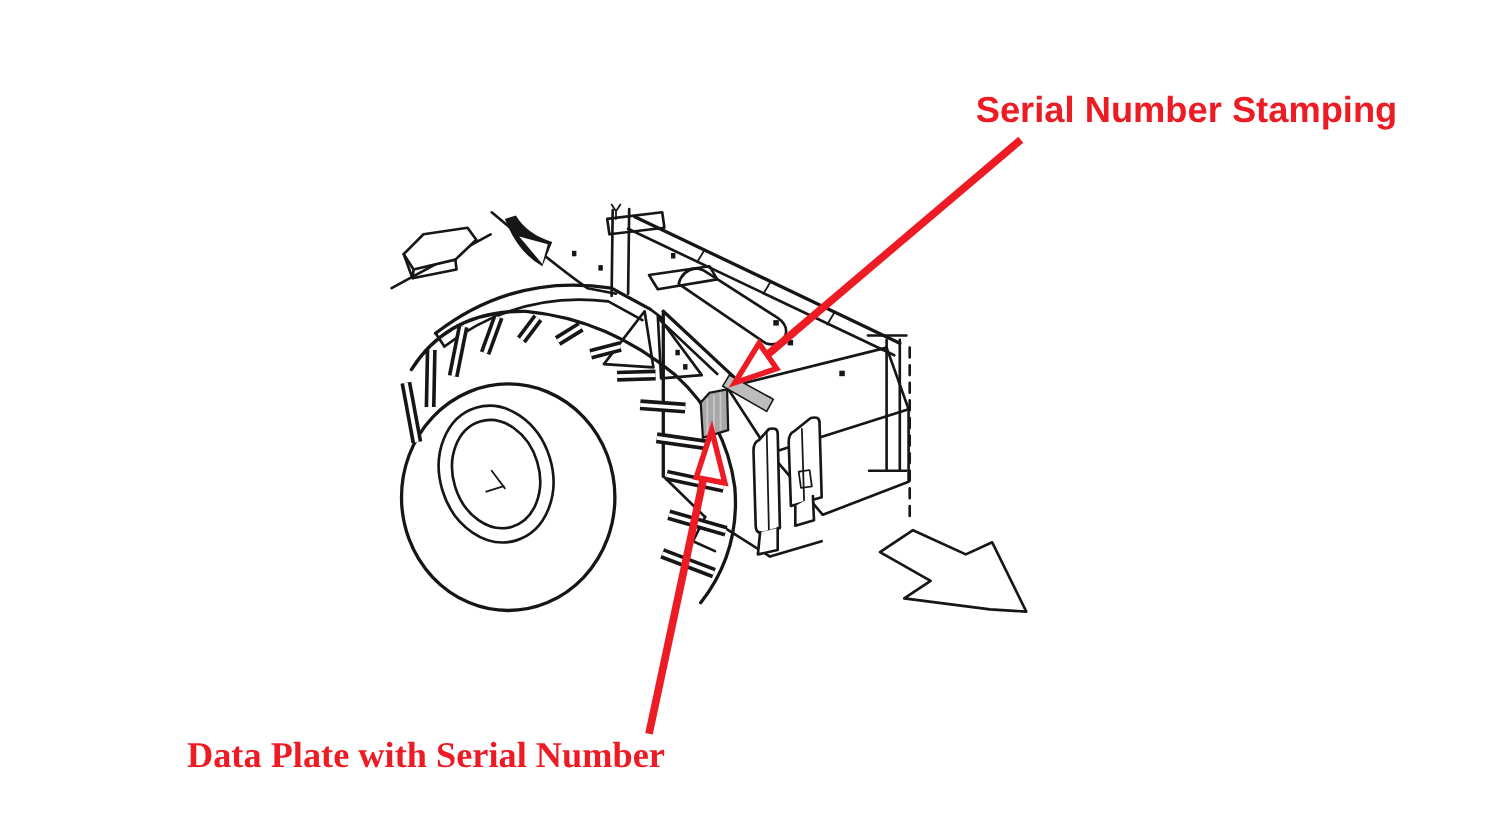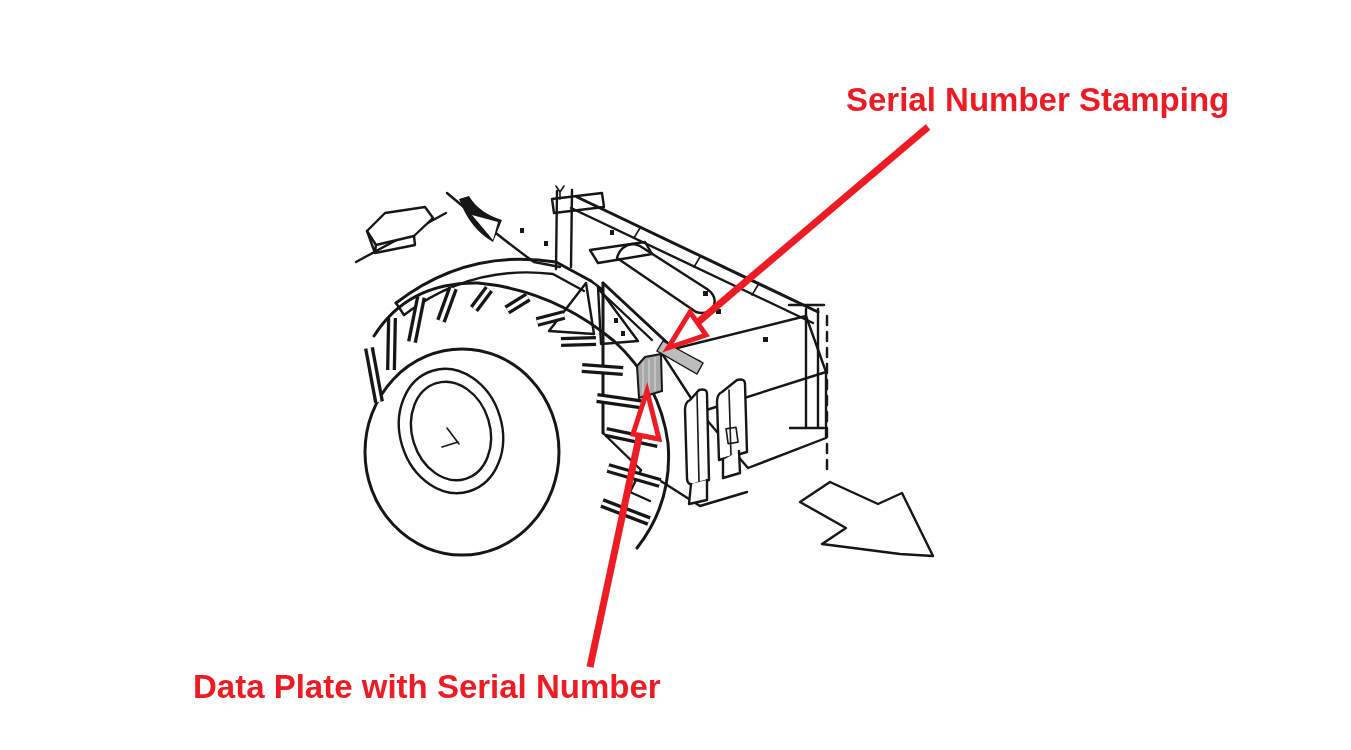--- a/index.html
+++ b/index.html
@@ -6,22 +6,22 @@
   .stage{
     position:relative;width:1351px;height:750px;overflow:hidden;
     background:var(--page_bg,#ffffff);
     font-family:"Liberation Sans",sans-serif;
   }
   .stage svg{position:absolute;left:0;top:0;}
   .anno-label{
     position:absolute;font-weight:bold;font-size:33px;line-height:1.1;
     color:var(--annotation,#ed1c24);white-space:nowrap;
   }
-  .lbl-stamping{left:846px;top:82px;}
-  .lbl-dataplate{left:193px;top:669px;}
+  .lbl-stamping{left:887px;top:82px;}
+  .lbl-dataplate{left:170px;top:669px;font-family:Liberation Serif, serif;}
 
   
   .ln{fill:none;stroke:var(--line,#161616);stroke-width:2.4;stroke-linecap:round;stroke-linejoin:round;}
   .ln3{stroke-width:3;}
   .thin{stroke-width:1.6;}
   .fillw{fill:#ffffff;}
   .fillb{fill:var(--line,#161616);stroke:none;}
   .tread{stroke:var(--line,#161616);stroke-width:10;stroke-linecap:butt;fill:none;}
   .treadw{stroke:#ffffff;stroke-width:3.4;stroke-linecap:butt;fill:none;}
   .dash{stroke-dasharray:9 7;}

